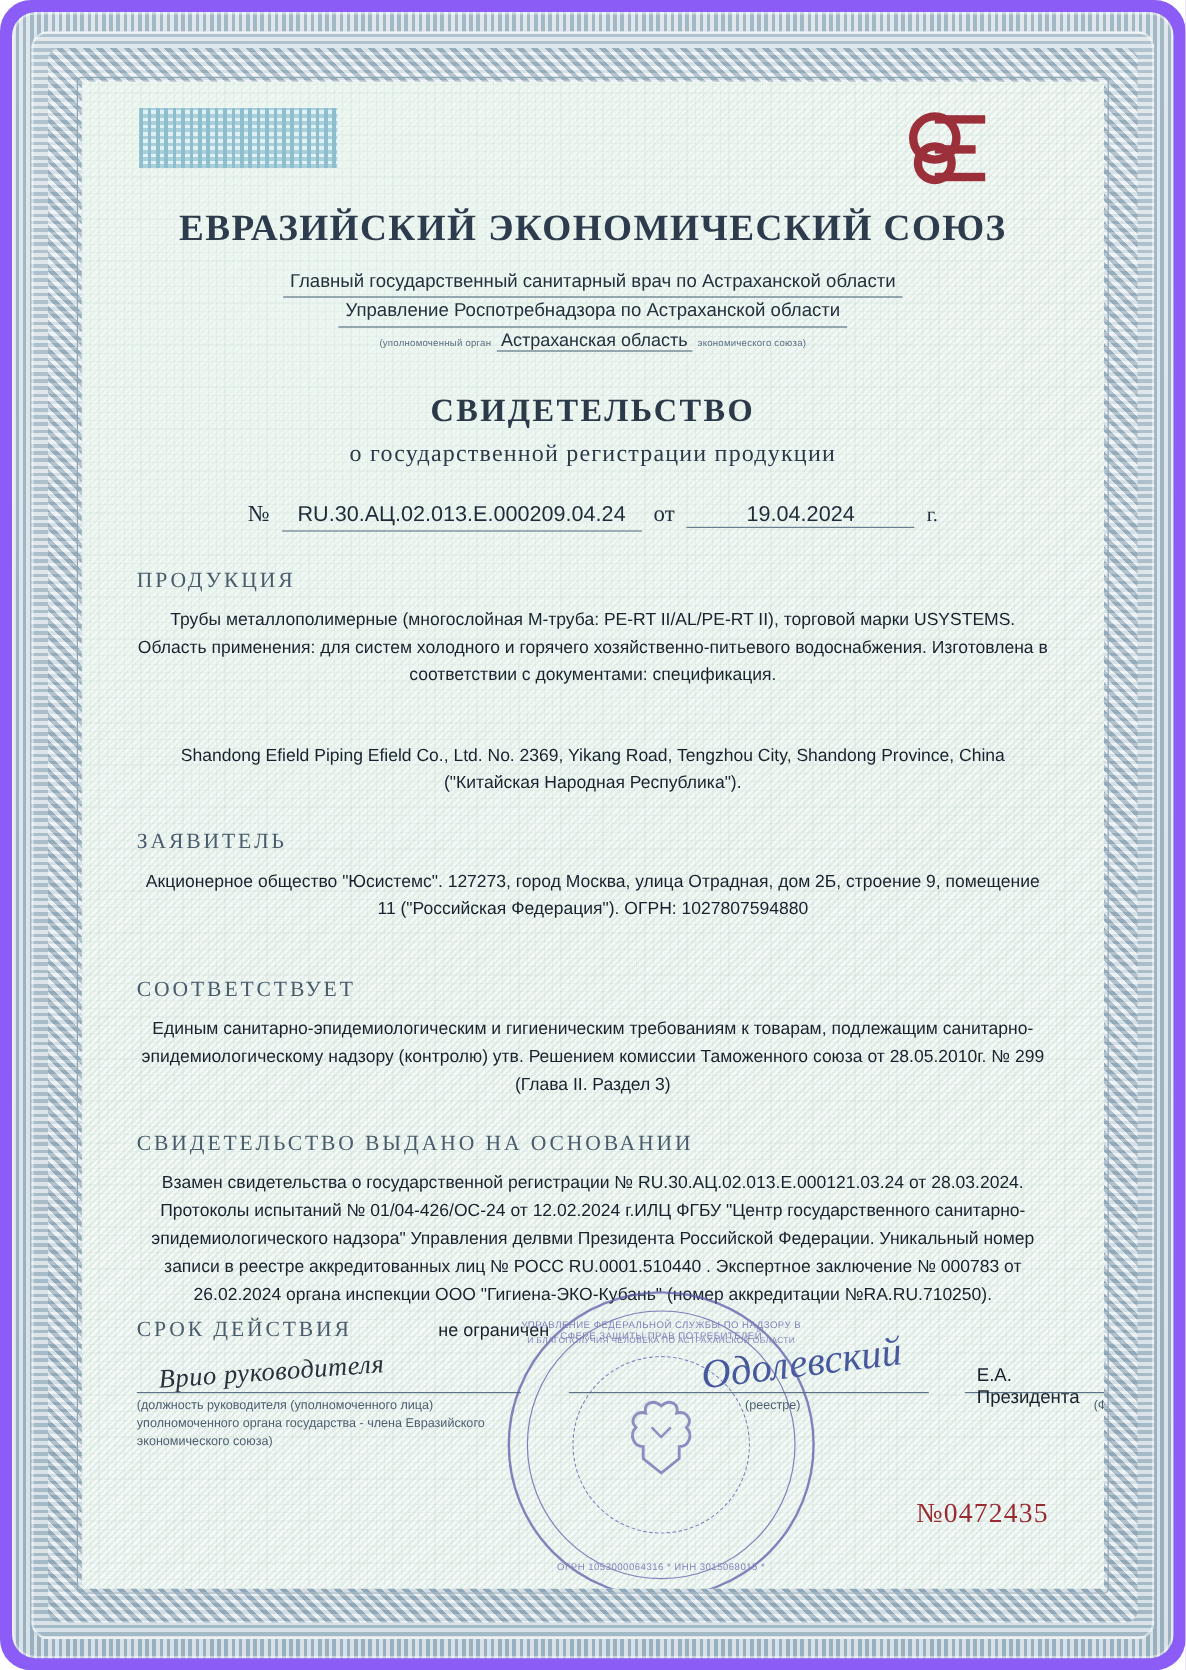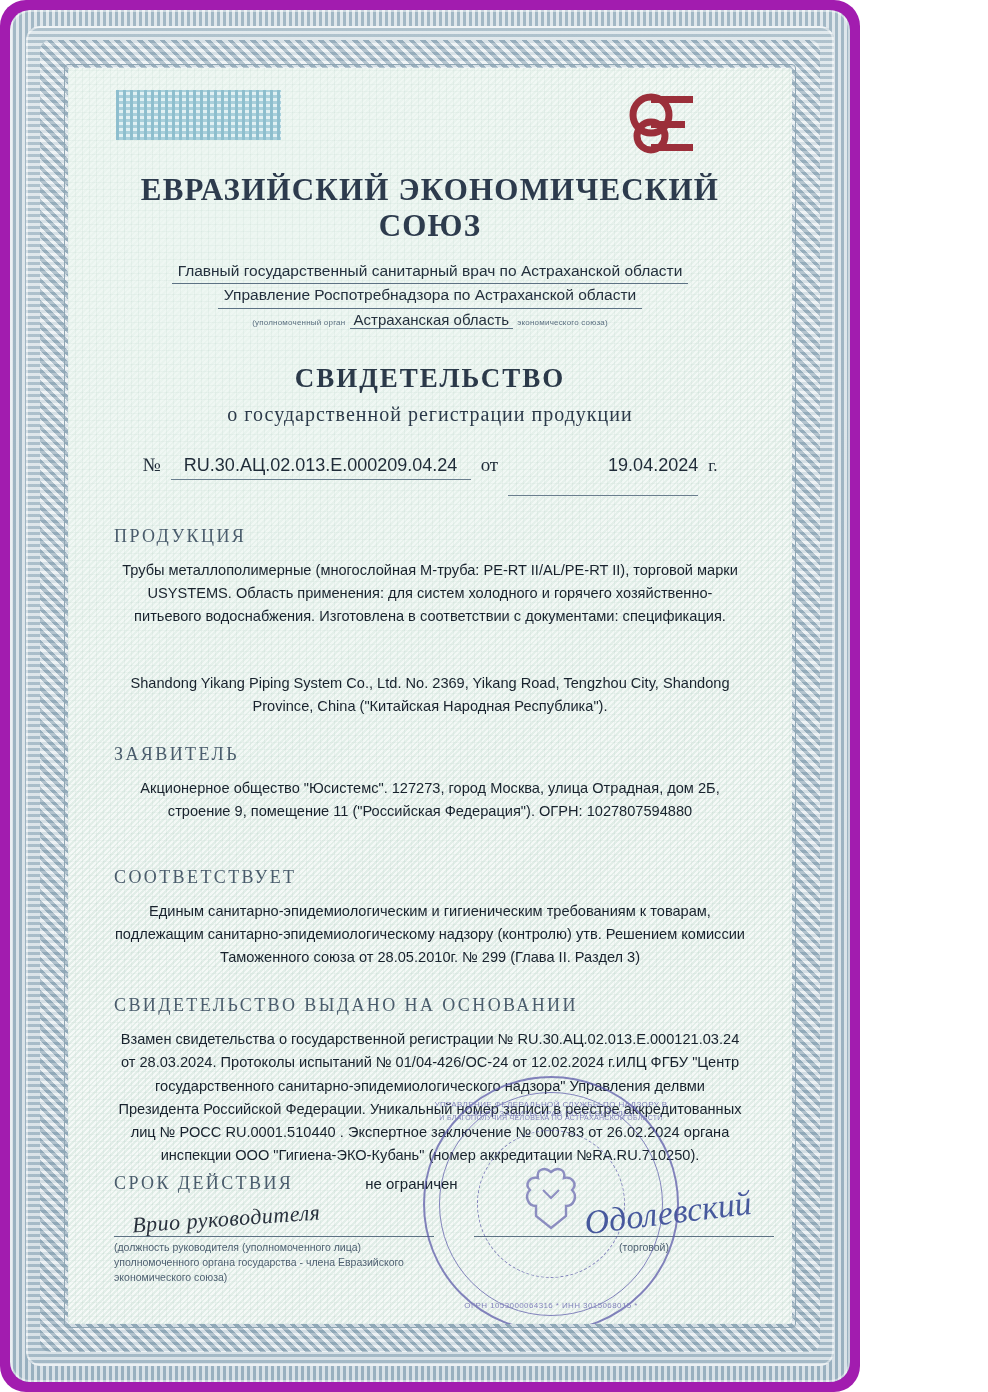--- a/index.html
+++ b/index.html
@@ -11,24 +11,24 @@
     width: 988px;
     height: 1392px;
     font-family: "Liberation Sans", sans-serif;
     color: #1d2b3a;
     overflow: hidden;
   }
 
   
   .certificate {
     position: relative;
-    width: 860px;
+    width: 988px;
     height: 1392px;
     box-sizing: border-box;
-    background: #a21caf;
+    background: #8b5cf6;
     border-radius: 26px;
     overflow: hidden;
   }
   .frame-outer {
     position: absolute;
     inset: 10px;
     border-radius: 20px;
     background:
       repeating-linear-gradient(90deg, rgba(255,255,255,0.55) 0 3px, rgba(120,150,170,0.35) 3px 6px),
       linear-gradient(180deg,#b9cad4,#aabecb);
@@ -172,23 +172,23 @@
   .number-row .lbl { font-family:"Liberation Serif", serif; font-size: 19px; }
   .number-row .num {
     min-width: 300px;
     text-align: center;
     border-bottom: 1px solid #6a7e8e;
     padding-bottom: 3px;
     font-size: 18px;
   }
   .number-row .date {
     min-width: 190px;
-    text-align: right;
+    text-align: center;
     border-bottom: 1px solid #6a7e8e;
-    padding-bottom: 19px;
+    padding-bottom: 0;
     font-size: 18px;
   }
   .number-row .g { font-family:"Liberation Serif", serif; }
 
   
   .section-label {
     font-family: "Liberation Serif", serif;
     font-size: 18px;
     letter-spacing: 2.4px;
     color: #4a5c6c;
@@ -387,21 +387,21 @@
         <span class="date">19.04.2024</span>
         <span class="g">г.</span>
       </div>
 
       <div class="sec-product">
         <div class="section-label">ПРОДУКЦИЯ</div>
         <div class="section-body">Трубы металлополимерные (многослойная М-труба: PE-RT II/AL/PE-RT II), торговой марки USYSTEMS. Область применения: для систем холодного и горячего хозяйственно-питьевого водоснабжения. Изготовлена в соответствии с документами: спецификация.</div>
       </div>
 
       <div class="sec-manufacturer">
-        <div class="section-body">Shandong Yikang Piping System Co., Ltd. No. 2369, Yikang Road, Tengzhou City, Shandong Province, China ("Китайская Народная Республика").</div>
+        <div class="section-body">Shandong Efield Piping Efield Co., Ltd. No. 2369, Yikang Road, Tengzhou City, Shandong Province, China ("Китайская Народная Республика").</div>
       </div>
 
       <div class="sec-applicant">
         <div class="section-label">ЗАЯВИТЕЛЬ</div>
         <div class="section-body">Акционерное общество "Юсистемс". 127273, город Москва, улица Отрадная, дом 2Б, строение 9, помещение 11 ("Российская Федерация"). ОГРН: 1027807594880</div>
       </div>
 
       <div class="sec-conforms">
         <div class="section-label">СООТВЕТСТВУЕТ</div>
         <div class="section-body">Единым санитарно-эпидемиологическим и гигиеническим требованиям к товарам, подлежащим санитарно-эпидемиологическому надзору (контролю) утв. Решением комиссии Таможенного союза от 28.05.2010г. № 299 (Глава II. Раздел 3)</div>
@@ -424,21 +424,21 @@
         <div class="hand-left">Врио руководителя</div>
         <div class="hand-sign">Одолевский</div>
 
         <div class="sign-line-left"></div>
         <div class="sign-line-mid"></div>
         <div class="sign-line-right"></div>
 
         <div class="signer-name">Е.А. Президента</div>
 
         <div class="caption cap-left">(должность руководителя (уполномоченного лица) уполномоченного органа государства - члена Евразийского экономического союза)</div>
-        <div class="caption cap-mid">(торговой)</div>
+        <div class="caption cap-mid">(реестре)</div>
         <div class="caption cap-right">(Ф. И. О.)</div>
 
         <div class="serial">№0472435</div>
       </div>
 
     </div>
 
     <div class="stamp">
       <div class="stamp-text-top">УПРАВЛЕНИЕ ФЕДЕРАЛЬНОЙ СЛУЖБЫ ПО НАДЗОРУ В СФЕРЕ ЗАЩИТЫ ПРАВ ПОТРЕБИТЕЛЕЙ</div>
       <div class="stamp-text-mid">И БЛАГОПОЛУЧИЯ ЧЕЛОВЕКА ПО АСТРАХАНСКОЙ ОБЛАСТИ</div>

